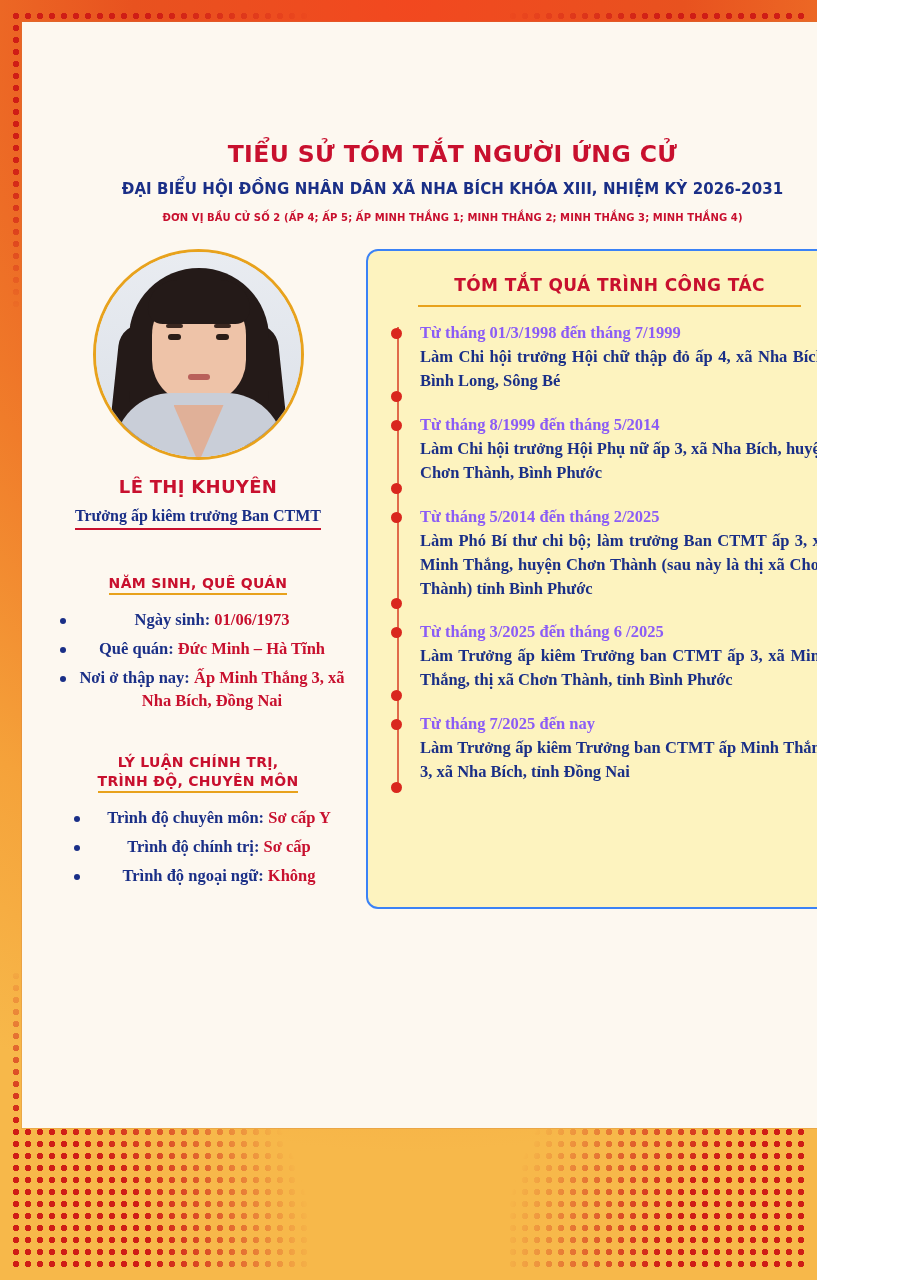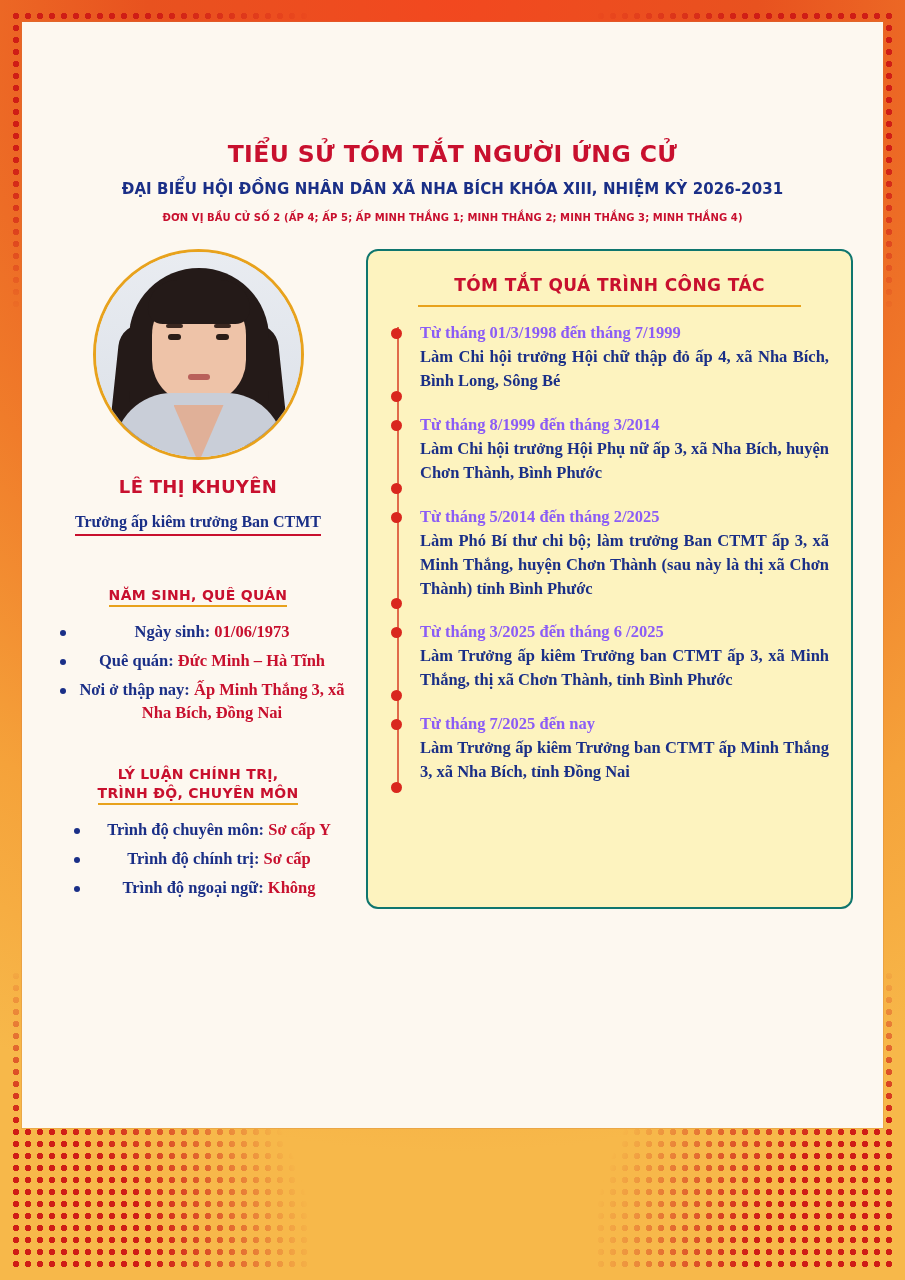--- a/index.html
+++ b/index.html
@@ -10,21 +10,21 @@
   body {
     width: 905px;
     height: 1280px;
     font-family: "Liberation Serif", serif;
     overflow: hidden;
   }
 
   
   .poster {
     position: relative;
-    width: 905px;
+    width: 817px;
     height: 1280px;
     background:
       radial-gradient(ellipse 120% 90% at 50% 0%, #f2481f 0%, #e8521f 28%, #f07c2a 55%, #f5a23a 78%, #f7b84a 100%);
     overflow: hidden;
   }
   
   .dots {
     position: absolute;
     width: 300px;
     height: 300px;
@@ -146,21 +146,21 @@
     font-size: 18px;
     color: #c8102e;
     margin: 16px 0 4px 0;
     letter-spacing: .3px;
   }
   .person-role {
     font-family: "Liberation Serif", serif;
     font-weight: bold;
     font-size: 16px;
     color: #1a2f87;
-    margin: 12px auto;
+    margin: 6px auto;
     display: inline-block;
     padding-bottom: 3px;
     border-bottom: 2px solid #c8102e;
   }
 
   .sec-head {
     font-family: "DejaVu Sans", sans-serif;
     font-weight: bold;
     font-size: 14px;
     color: #c8102e;
@@ -195,21 +195,21 @@
     border-radius: 50%;
     background: #1a2f87;
   }
   ul.info li .val { color: #c8102e; }
 
   ul.info.indent { padding-left: 26px; }
 
   
   .panel {
     background: #fdf3bf;
-    border: 2px solid #0f766e;
+    border: 2px solid #3b82f6;
     border-radius: 12px;
     padding: 18px 22px 26px 22px;
     min-height: 660px;
     box-sizing: border-box;
   }
   .panel-title {
     font-family: "DejaVu Sans", sans-serif;
     font-weight: bold;
     font-size: 17px;
     color: #c8102e;
@@ -363,21 +363,21 @@
           <div class="panel-rule"></div>
 
           <div class="timeline">
 
             <div class="tl-item">
               <div class="tl-date">Từ tháng 01/3/1998 đến tháng 7/1999</div>
               <div class="tl-text">Làm Chi hội trưởng Hội chữ thập đỏ ấp 4, xã Nha Bích, Bình Long, Sông Bé</div>
             </div>
 
             <div class="tl-item">
-              <div class="tl-date">Từ tháng 8/1999  đến tháng 3/2014</div>
+              <div class="tl-date">Từ tháng 8/1999  đến tháng 5/2014</div>
               <div class="tl-text">Làm Chi hội trưởng Hội Phụ nữ ấp 3, xã Nha Bích, huyện Chơn Thành, Bình Phước</div>
             </div>
 
             <div class="tl-item">
               <div class="tl-date">Từ tháng 5/2014 đến tháng 2/2025</div>
               <div class="tl-text">Làm Phó Bí thư chi bộ; làm trưởng Ban CTMT ấp 3, xã Minh Thắng, huyện Chơn Thành (sau này là thị xã Chơn Thành) tỉnh Bình Phước</div>
             </div>
 
             <div class="tl-item">
               <div class="tl-date">Từ tháng 3/2025 đến tháng 6 /2025</div>

